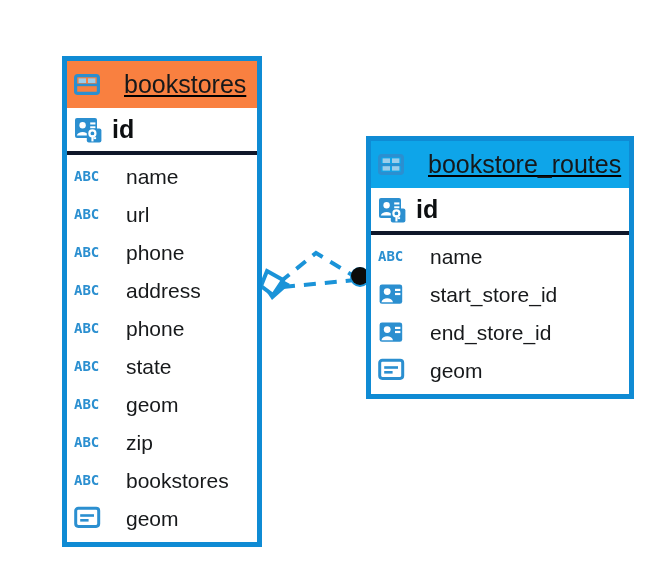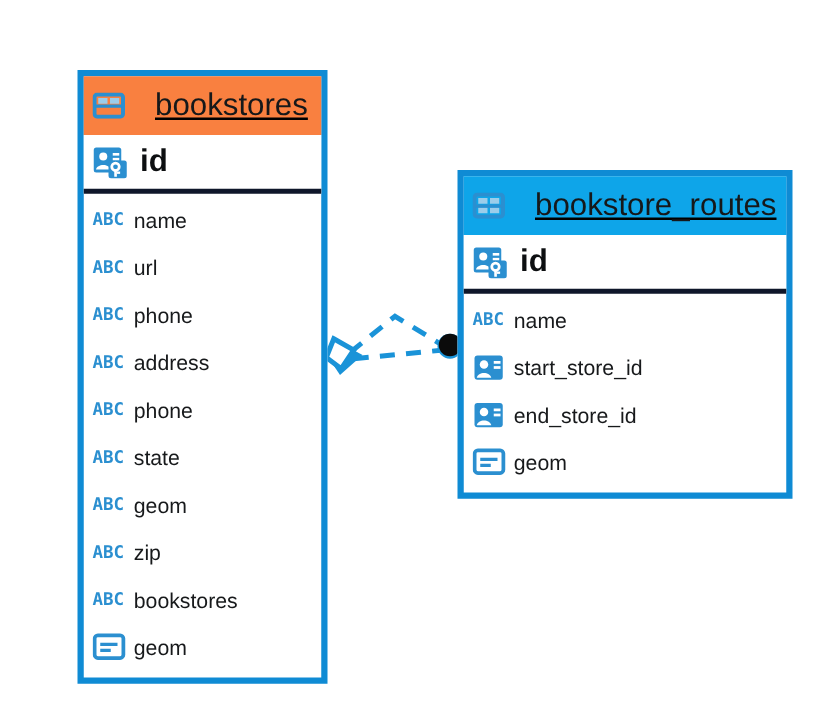--- a/index.html
+++ b/index.html
@@ -81,24 +81,24 @@
 
   .field-list {
     padding-top: 2px;
   }
   .field-row {
     box-sizing: border-box;
     height: 38px;
     display: flex;
     align-items: center;
     padding-left: 7px;
-    gap: 5px;
+    gap: 24px;
   }
   .field-label {
-    font-size: 17px;
+    font-size: 21px;
     color: #17191b;
     line-height: 1;
     white-space: nowrap;
   }
 
   
   .icon {
     flex: 0 0 auto;
     display: block;
   }

